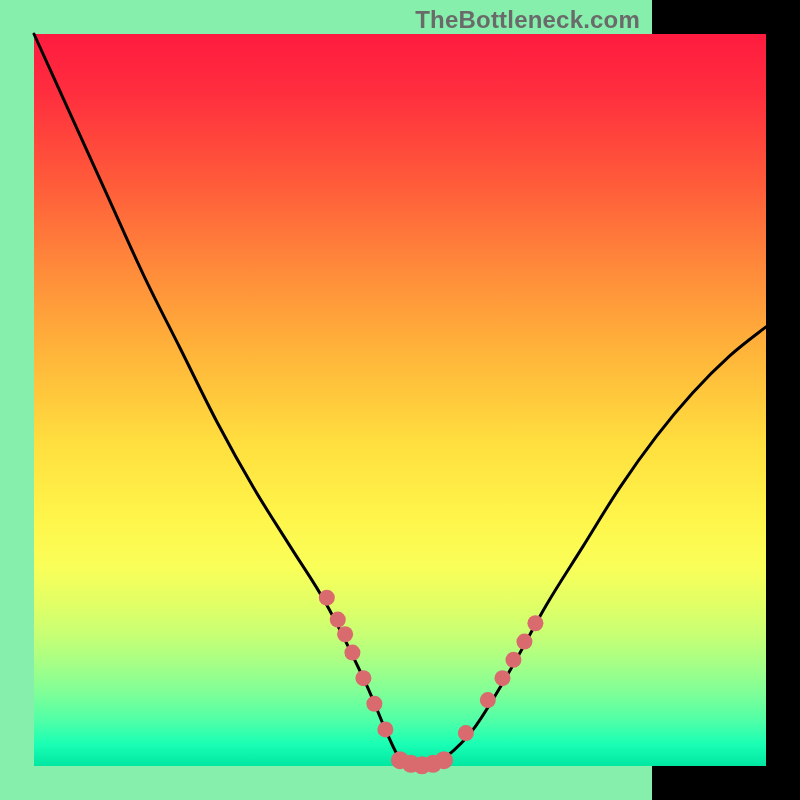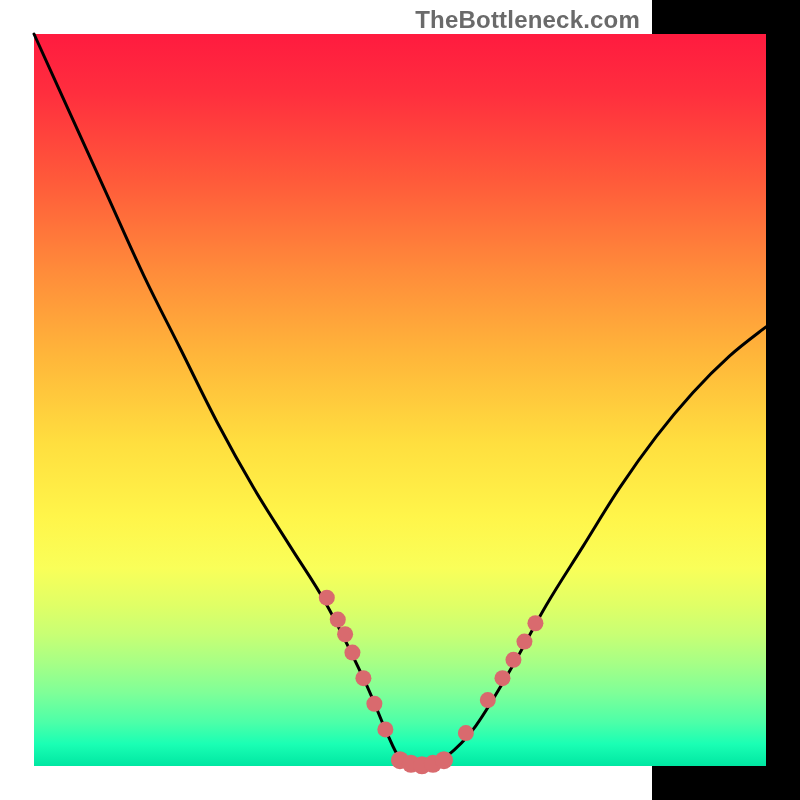--- a/index.html
+++ b/index.html
@@ -8,21 +8,21 @@
     width: 800px;
     height: 800px;
     overflow: hidden;
     background: #000;
     font-family: Arial, Helvetica, sans-serif;
   }
   .frame {
     position: relative;
     width: 652px;
     height: 800px;
-    background: #ffffff;
+    background: #86efac;
     text-align: right;
   }
   .plot-area {
     position: absolute;
     left: 34px;
     top: 34px;
     width: 732px;
     height: 732px;
     background: linear-gradient(
       to bottom,

